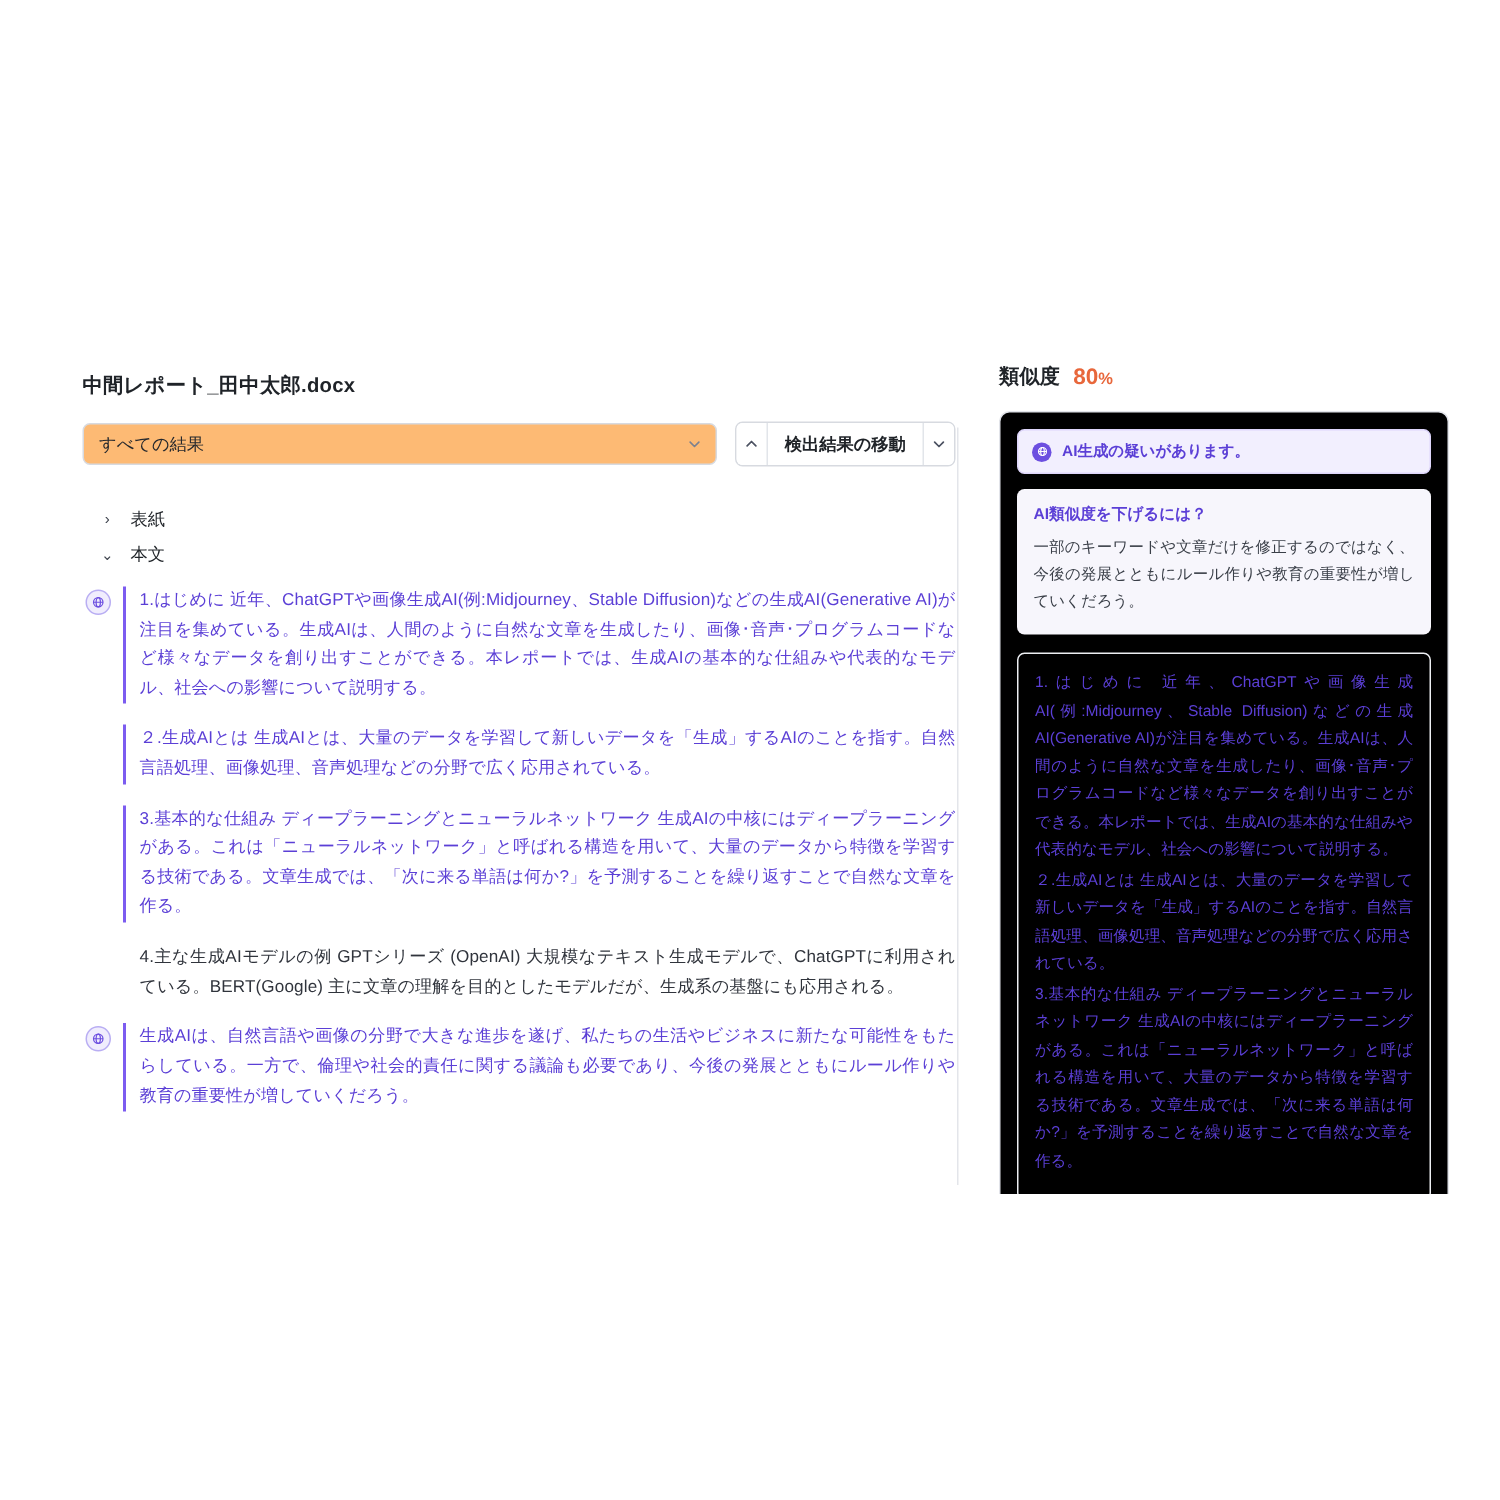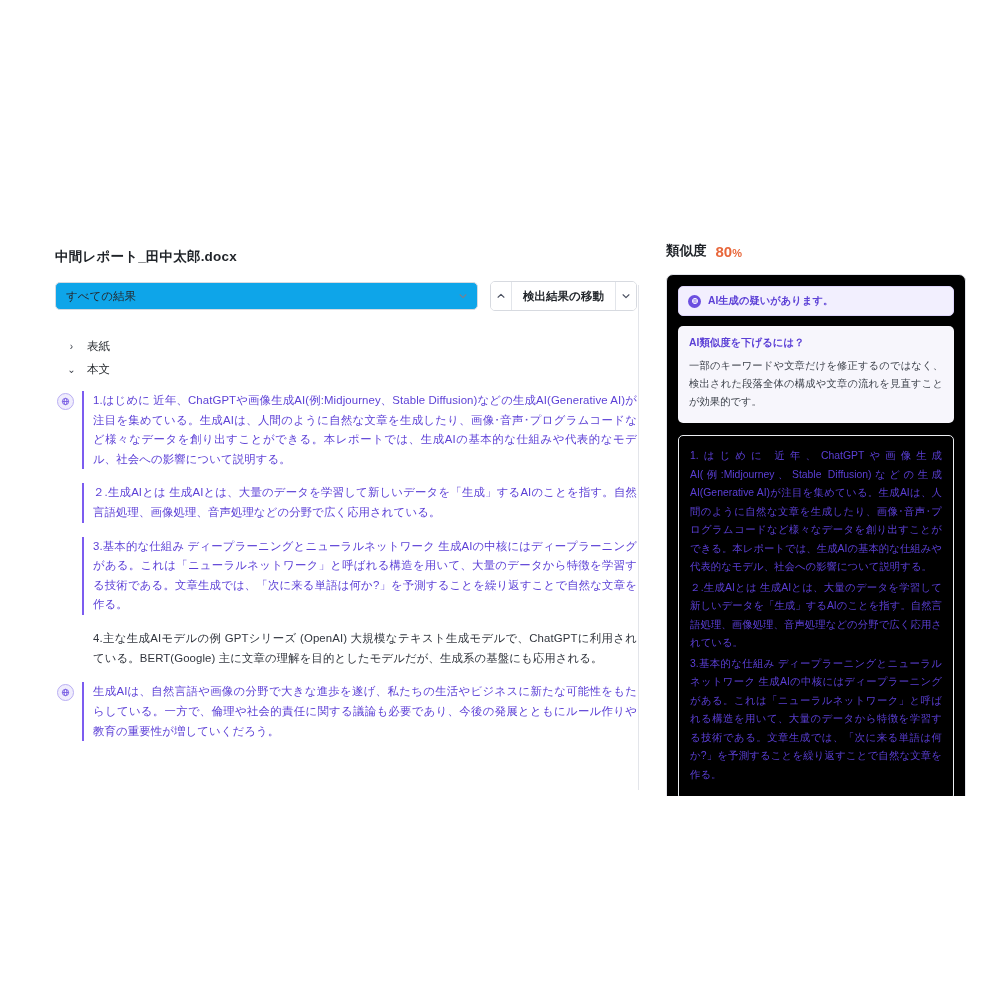--- a/index.html
+++ b/index.html
@@ -41,21 +41,21 @@
     align-items: center;
     gap: 8px;
   }
 
   .filter-select {
     position: relative;
     flex: 0 0 423px;
     height: 28px;
     border: 1px solid #d7dae0;
     border-radius: 5px;
-    background: #0ea5e9;
+    background: #fdba74;
     display: flex;
     align-items: center;
     padding: 0 10px;
     box-sizing: border-box;
     font-size: 11.5px;
     color: #25282d;
   }
   .filter-select .chev {
     position: absolute;
     right: 9px;
@@ -389,21 +389,21 @@
               <circle cx="6" cy="6" r="4"></circle>
               <ellipse cx="6" cy="6" rx="1.8" ry="4"></ellipse>
               <line x1="2" y1="6" x2="10" y2="6"></line>
             </svg>
         </span>
         <span>AI生成の疑いがあります。</span>
       </div>
 
       <div class="tip">
         <div class="tip-title">AI類似度を下げるには？</div>
-        <div class="tip-body">一部のキーワードや文章だけを修正するのではなく、検出された段落全体の構成や文章の流れを見直すことが効果的です。</div>
+        <div class="tip-body">一部のキーワードや文章だけを修正するのではなく、今後の発展とともにルール作りや教育の重要性が増していくだろう。</div>
       </div>
 
       <div class="excerpt">
         <p>1.はじめに 近年、ChatGPTや画像生成 AI(例:Midjourney、Stable Diffusion)などの生成 AI(Generative AI)が注目を集めている。生成AIは、人間のように自然な文章を生成したり、画像･音声･プログラムコードなど様々なデータを創り出すことができる。本レポートでは、生成AIの基本的な仕組みや代表的なモデル、社会への影響について説明する。</p>
         <p>２.生成AIとは 生成AIとは、大量のデータを学習して新しいデータを「生成」するAIのことを指す。自然言語処理、画像処理、音声処理などの分野で広く応用されている。</p>
         <p>3.基本的な仕組み ディープラーニングとニューラルネットワーク 生成AIの中核にはディープラーニングがある。これは「ニューラルネットワーク」と呼ばれる構造を用いて、大量のデータから特徴を学習する技術である。文章生成では、「次に来る単語は何か?」を予測することを繰り返すことで自然な文章を作る。</p>
       </div>
 
     </div>
   </div>

